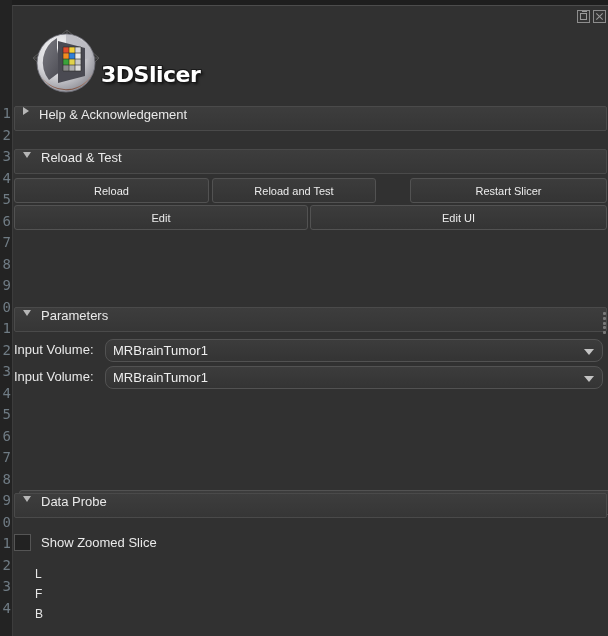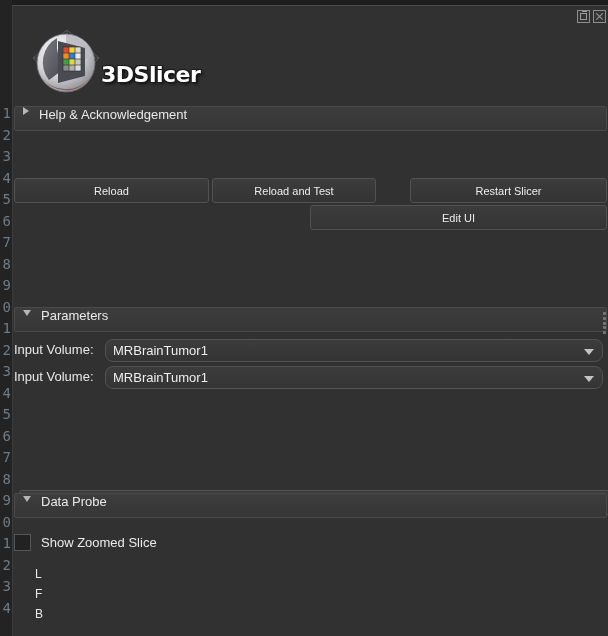--- a/index.html
+++ b/index.html
@@ -354,24 +354,29 @@
         </svg>
       </div>
       <div class="logo-text">3DSlicer</div>
     </div>
 
     <div class="section" style="top:100px;">
       <span class="tri tri-right"></span>
       <span class="section-label">Help &amp; Acknowledgement</span>
     </div>
 
+    <div class="section" style="top:143px;">
+      <span class="tri tri-down"></span>
+      <span class="section-label">Reload &amp; Test</span>
+    </div>
 
     <div class="btn" style="left:1px;  top:172px; width:195px;">Reload</div>
     <div class="btn" style="left:199px;top:172px; width:164px;">Reload and Test</div>
     <div class="btn" style="left:397px;top:172px; width:197px;">Restart Slicer</div>
+    <div class="btn" style="left:1px;  top:199px; width:294px;">Edit</div>
     <div class="btn" style="left:297px;top:199px; width:297px;">Edit UI</div>
 
     <div class="section" style="top:301px;">
       <span class="tri tri-down"></span>
       <span class="section-label">Parameters</span>
     </div>
 
     <div class="prow" style="top:333px;">
       <span class="plabel">Input Volume:</span>
       <div class="combo">

